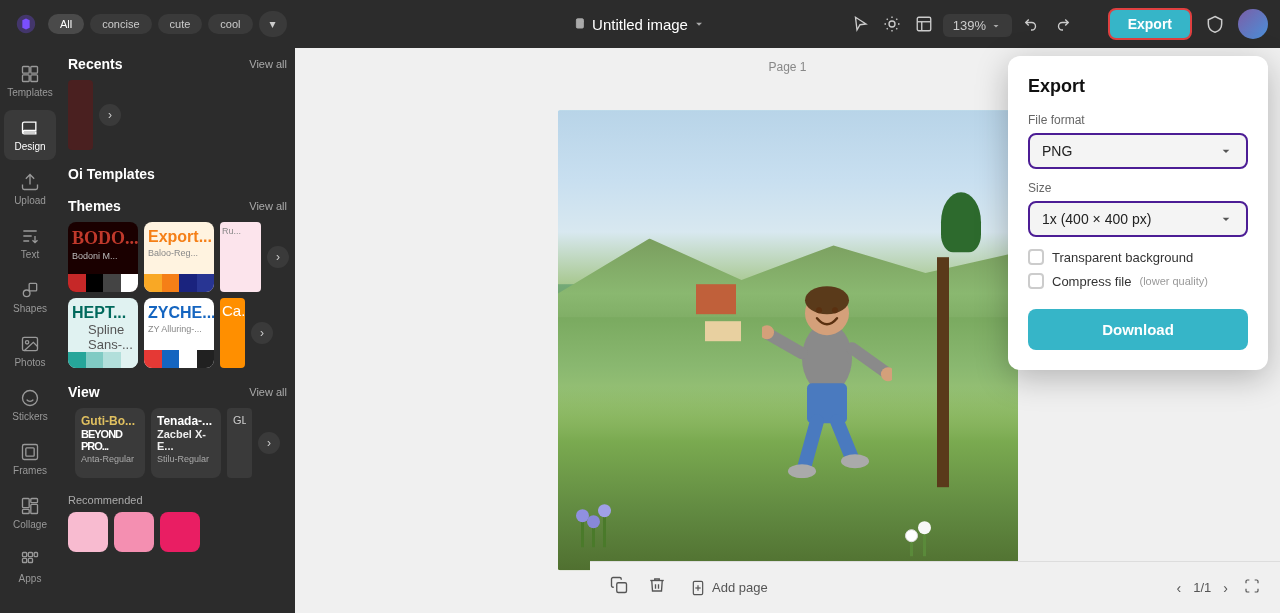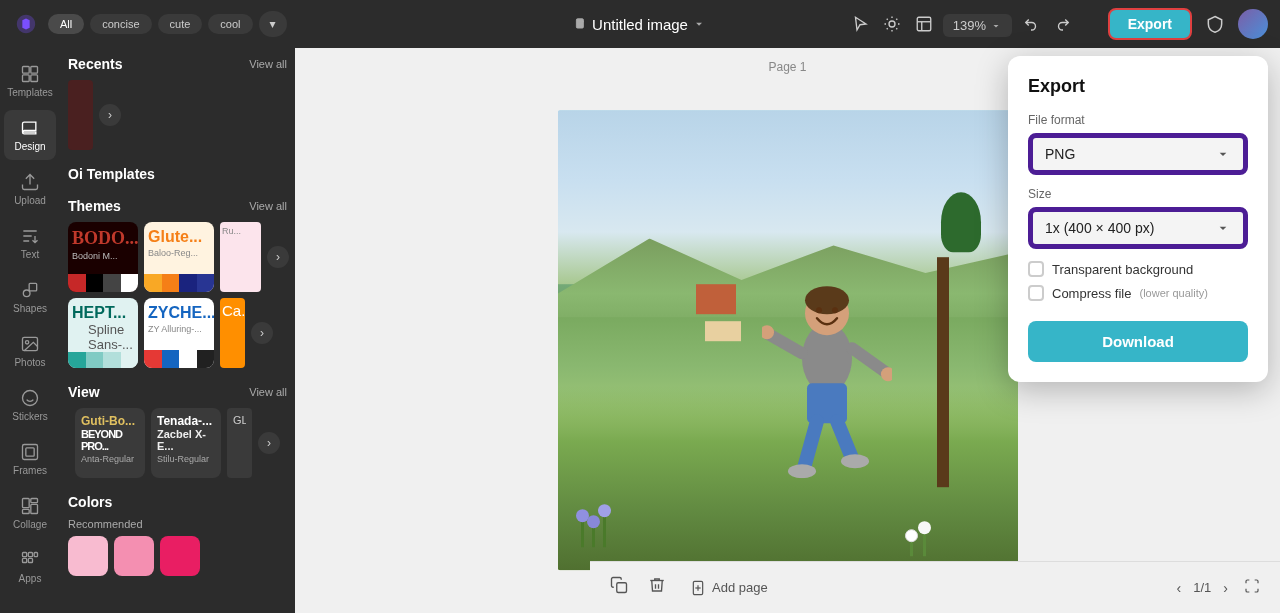--- a/index.html
+++ b/index.html
@@ -303,21 +303,21 @@
     }
     .export-panel-title {
       font-size: 18px; font-weight: 700; margin-bottom: 16px; color: #111;
     }
     .export-label {
       font-size: 12px; color: #666; margin-bottom: 6px;
     }
     .export-select {
       width: 100%;
       background: #f4f4f4;
-      border: 5px solid #4c1d95;
+      border: 2px solid #4c1d95;
       border-radius: 8px;
       padding: 8px 12px;
       font-size: 14px;
       color: #222;
       display: flex; align-items: center; justify-content: space-between;
       cursor: pointer;
       margin-bottom: 12px;
     }
     .export-checkbox-row {
       display: flex; align-items: center; gap: 8px;
@@ -556,21 +556,21 @@
             <div class="panel-item-colors">
               <div class="color-swatch" style="background:#c62828;"></div>
               <div class="color-swatch" style="background:#000;"></div>
               <div class="color-swatch" style="background:#444;"></div>
               <div class="color-swatch" style="background:#fff;"></div>
             </div>
           </div>
         </div>
         <div class="panel-item" style="background:#fff3e0;">
           <div class="panel-item-inner">
-            <div style="color:#f57f17; font-size:16px; font-weight:900; padding:6px 4px 2px; overflow:hidden; white-space:nowrap;">Glute...</div>
+            <div style="color:#f57f17; font-size:16px; font-weight:900; padding:6px 4px 2px; overflow:hidden; white-space:nowrap;">Export...</div>
             <div style="font-size:9px; color:#888; padding:0 4px;">Baloo-Reg...</div>
             <div class="panel-item-colors">
               <div class="color-swatch" style="background:#f9a825;"></div>
               <div class="color-swatch" style="background:#f57f17;"></div>
               <div class="color-swatch" style="background:#1a237e;"></div>
               <div class="color-swatch" style="background:#283593;"></div>
             </div>
           </div>
         </div>
         <div class="panel-item" style="background:#fce4ec; width:41px; border-radius:4px;">
@@ -627,23 +627,20 @@
           <div class="font-item-sub">Stilu-Regular</div>
         </div>
         <div class="font-item" style="width:25px; border-radius:4px;">
           <div style="font-size:11px; color:#ccc; overflow:hidden;">GL</div>
         </div>
         <button class="panel-next">›</button>
       </div>
     </div>
 
     <div class="panel-section">
-      <div class="panel-section-header">
-        <span class="panel-section-title">Colors</span>
-      </div>
       <div class="colors-label">Recommended</div>
       <div class="colors-row">
         <div class="color-circle" style="background:#f8bbd0;"></div>
         <div class="color-circle" style="background:#f48fb1;"></div>
         <div class="color-circle" style="background:#e91e63;"></div>
       </div>
     </div>
 
   </div>
 

